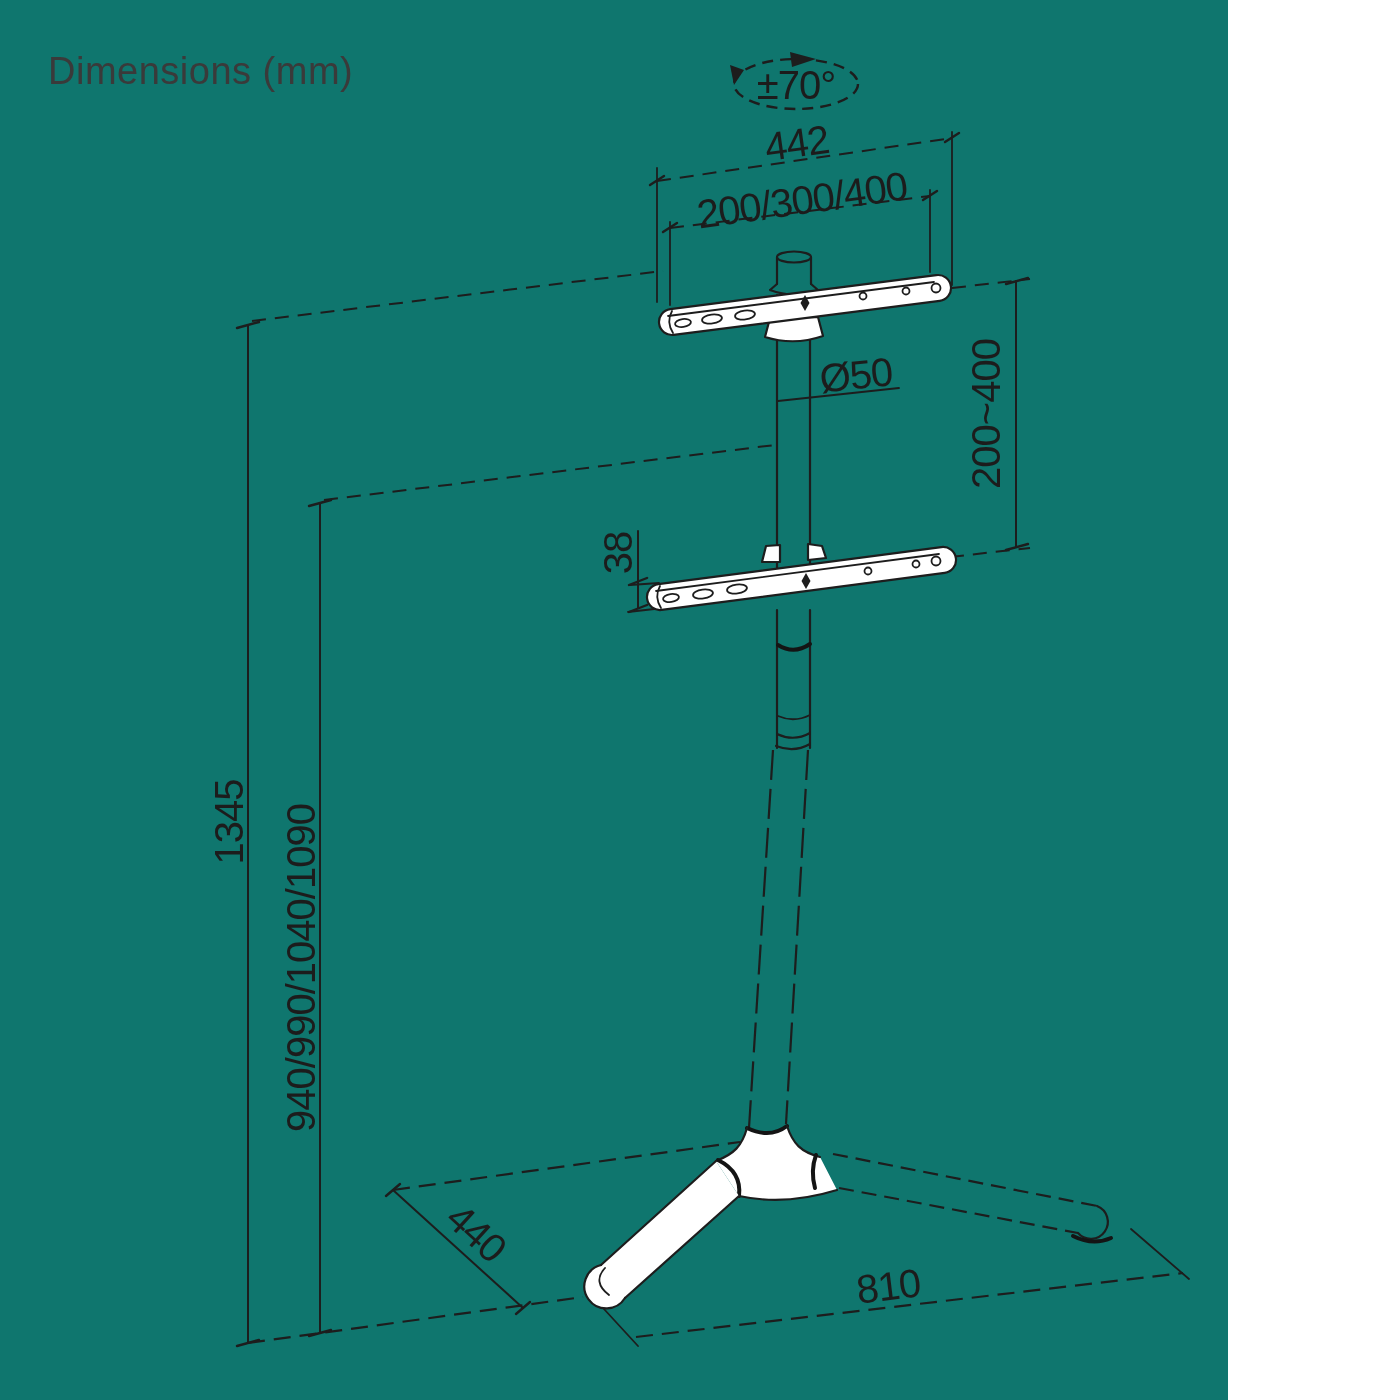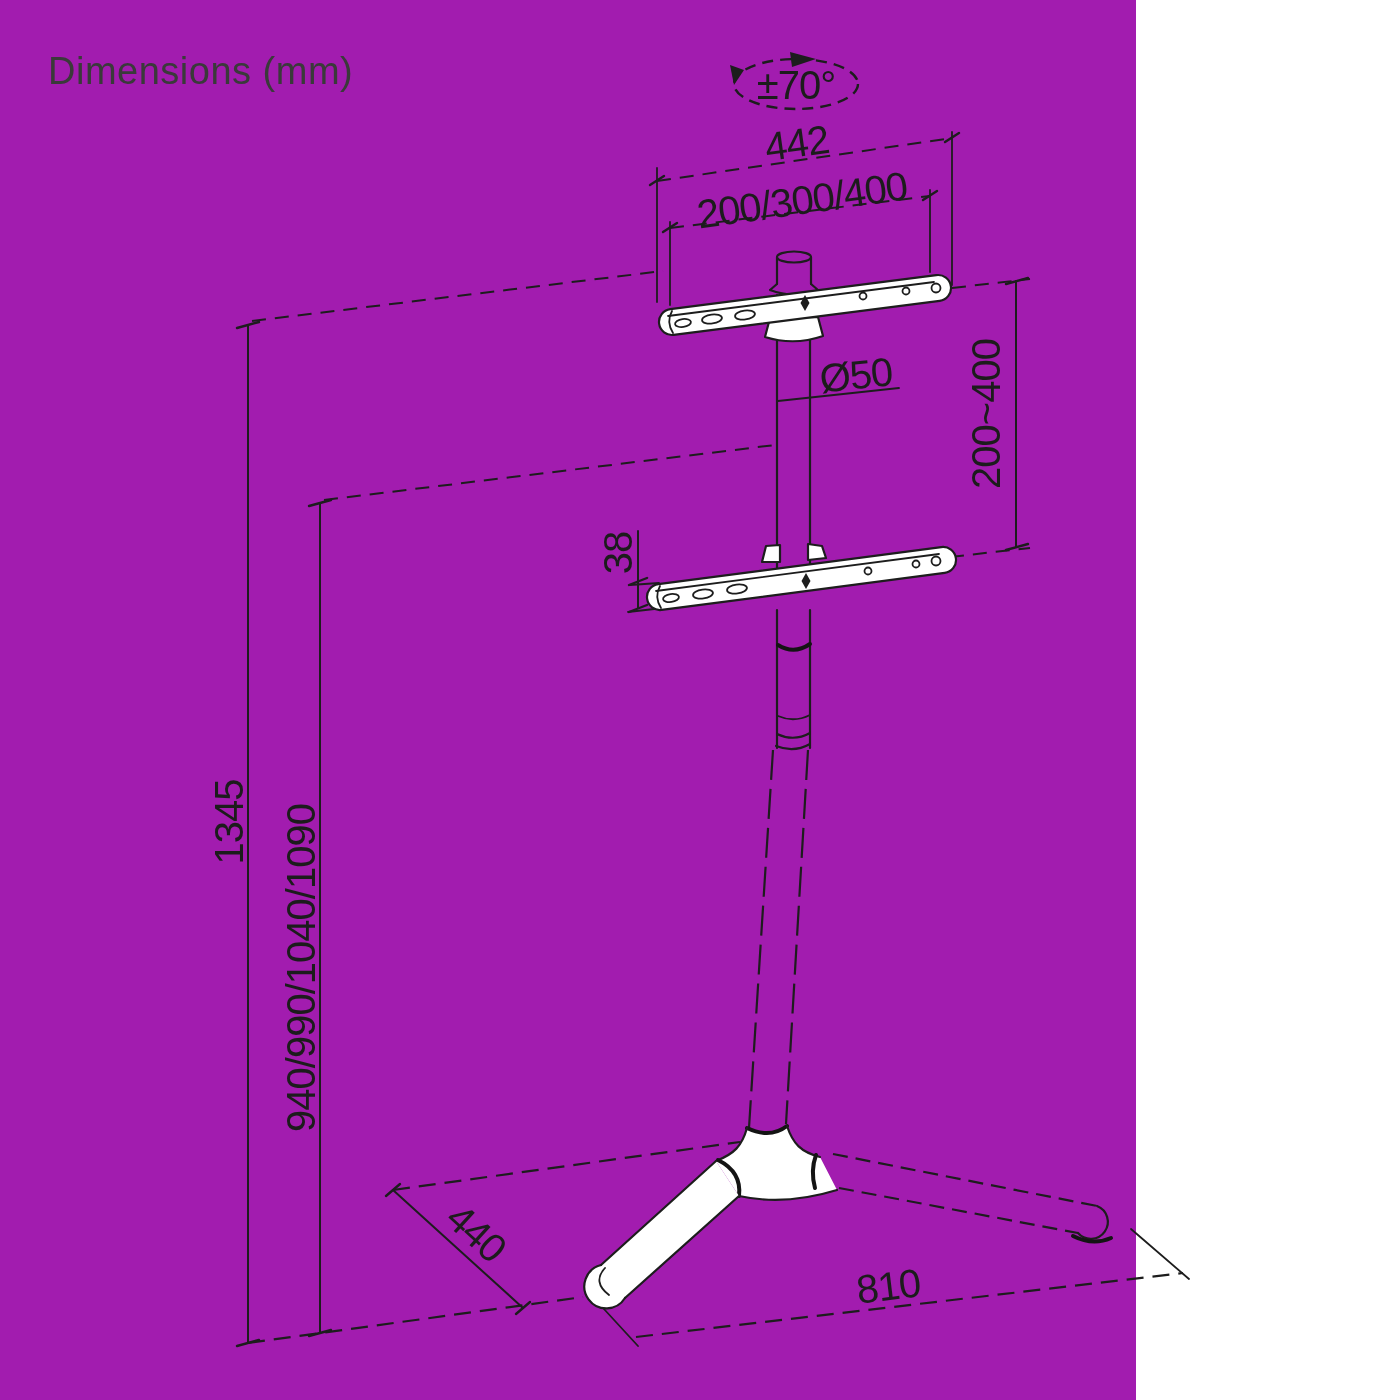--- a/index.html
+++ b/index.html
@@ -1,16 +1,16 @@
 <!DOCTYPE html>
 <html><head>
 <meta charset="utf-8">
 <style>
   html,body{margin:0;padding:0;background:#ffffff;}
-  .canvas{width:1136px;height:1400px;position:relative;background:#a21caf;}
+  .canvas{width:1228px;height:1400px;position:relative;background:#0f766e;}
   svg{display:block;}
   text{font-family:"Liberation Sans","DejaVu Sans",sans-serif;}
   .dim-label{font-size:40px;fill:#1c1c1c;letter-spacing:-1px;}
   .title-label{font-size:38px;fill:#3a3a3a;font-weight:500;letter-spacing:0.5px;}
   .outline{fill:none;stroke:#1d1d1d;stroke-width:2.2;stroke-linecap:round;stroke-linejoin:round;}
   .outline-fill{fill:#ffffff;stroke:#1d1d1d;stroke-width:2.2;stroke-linejoin:round;}
   .thin{fill:none;stroke:#1d1d1d;stroke-width:1.8;stroke-linecap:round;}
   .dim{fill:none;stroke:#1d1d1d;stroke-width:2;stroke-linecap:round;}
   .dashdim{fill:none;stroke:#1d1d1d;stroke-width:2;stroke-dasharray:14 9;stroke-linecap:butt;}
   .dashbase{fill:none;stroke:#1d1d1d;stroke-width:2.2;stroke-dasharray:17 9;stroke-linecap:butt;}

